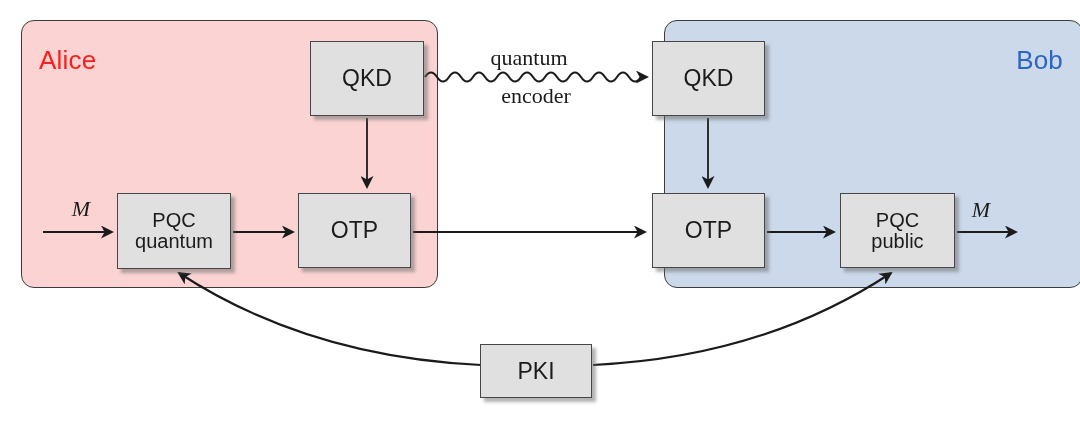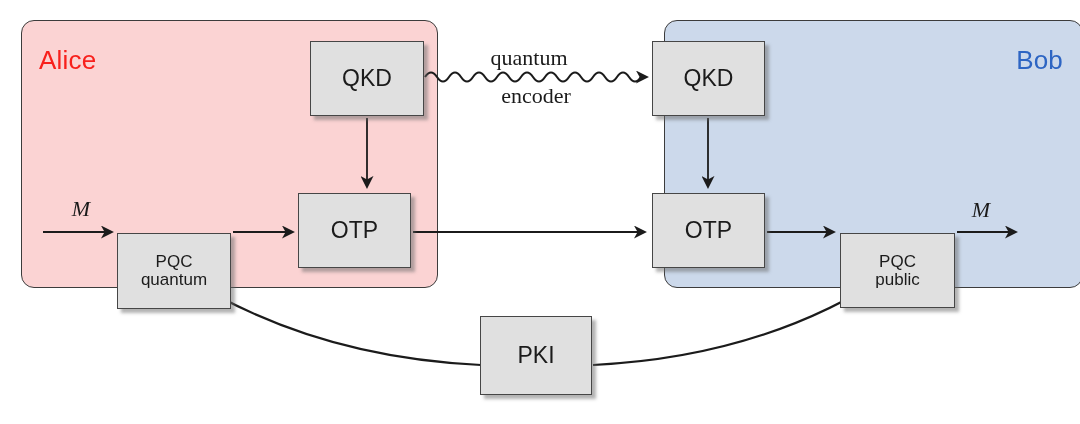--- a/index.html
+++ b/index.html
@@ -34,21 +34,21 @@
     box-sizing:border-box;
     box-shadow:4px 4px 3px rgba(105,105,105,0.5);
     display:flex;
     flex-direction:column;
     align-items:center;
     justify-content:center;
     font-size:23px;
     color:#1b1b1b;
     line-height:1.05;
   }
-  .node.two-line{font-size:17px;margin-top:40px;}
+  .node.two-line{font-size:20px;}
   .arrow-layer{position:absolute;left:0;top:0;}
   .arrow{
     fill:none;
     stroke:var(--arrow,#1b1b1b);
     stroke-width:1.8px;
   }
   .arrow.thick{stroke-width:2.1px;}
   .flow-label{
     position:absolute;
     font-family:"Liberation Serif",serif;
@@ -103,21 +103,21 @@
   <div class="node" style="left:652px;top:41px;width:113px;height:75px">
     <span>QKD</span>
   </div>
   <div class="node" style="left:652px;top:193px;width:113px;height:75px">
     <span>OTP</span>
   </div>
   <div class="node two-line" style="left:840px;top:193px;width:115px;height:75px">
     <span>PQC</span>
     <span>public</span>
   </div>
-  <div class="node" style="left:480px;top:316px;width:112px;height:79px">
+  <div class="node" style="left:480px;top:344px;width:112px;height:54px">
     <span>PKI</span>
   </div>
 
   <span class="flow-label" style="left:529px;top:47px">quantum</span>
   <span class="flow-label" style="left:536px;top:85px">encoder</span>
   <span class="flow-label math" style="left:81px;top:198px">M</span>
   <span class="flow-label math" style="left:981px;top:199px">M</span>
 
 </div>
 

